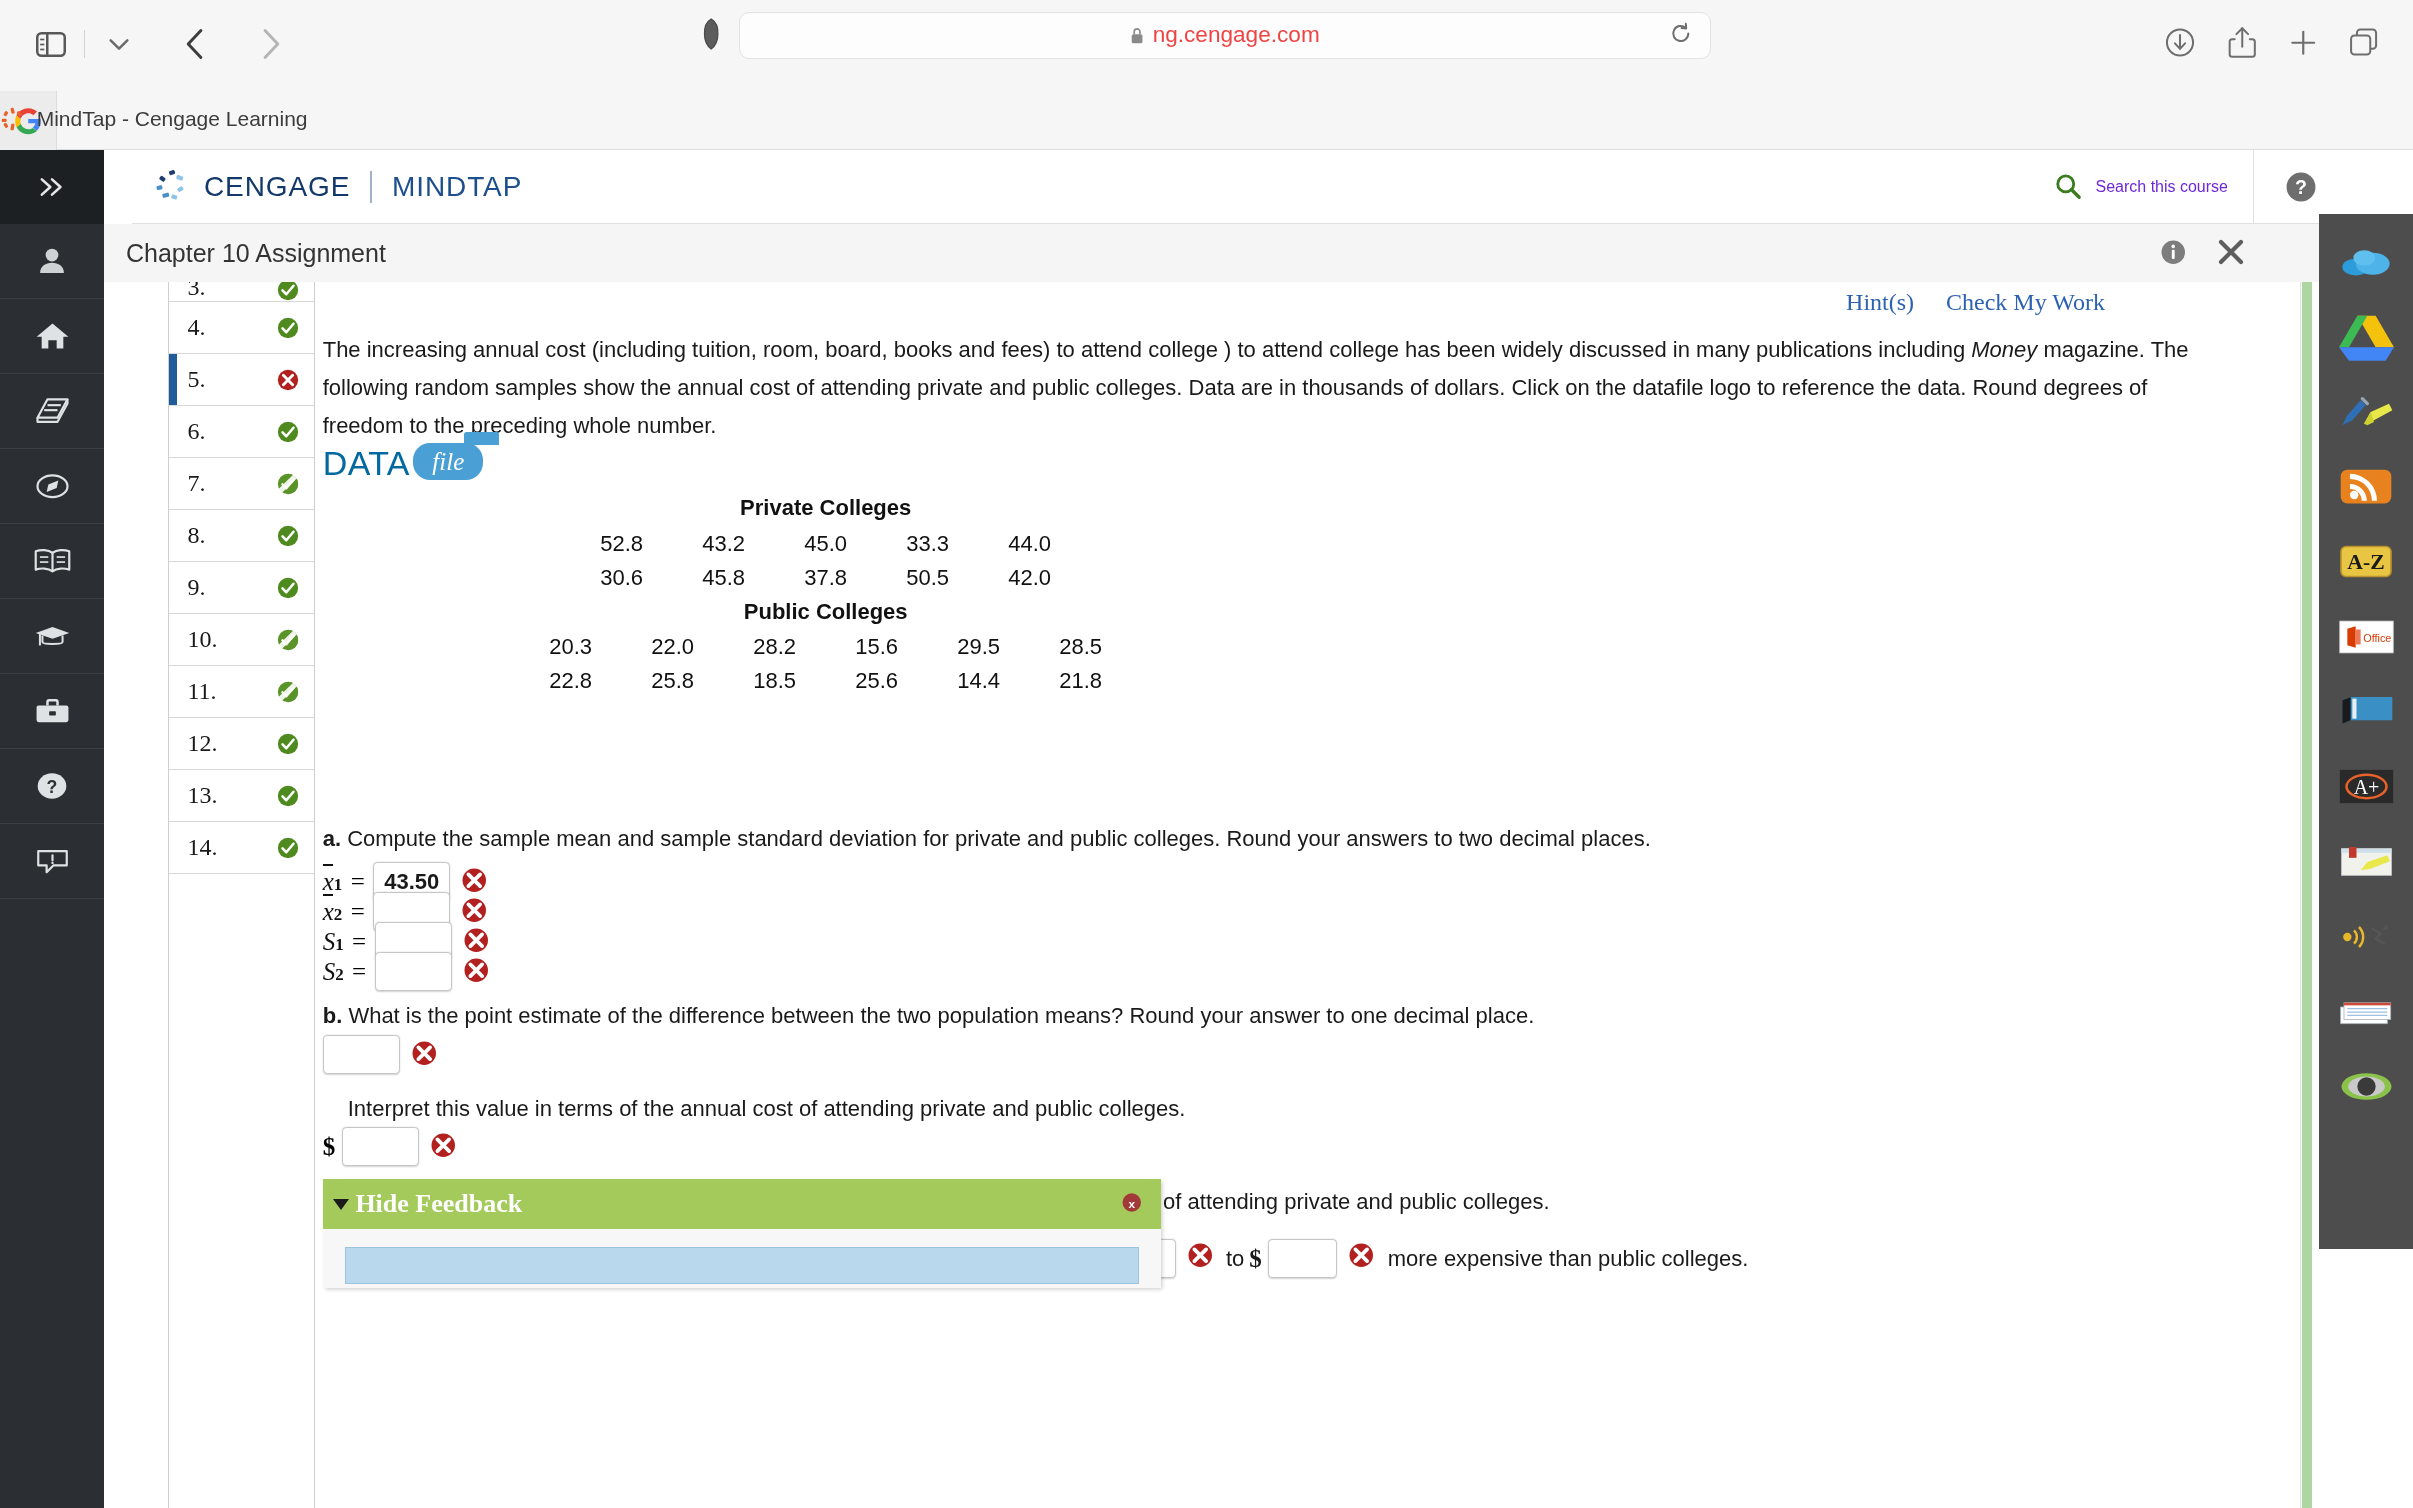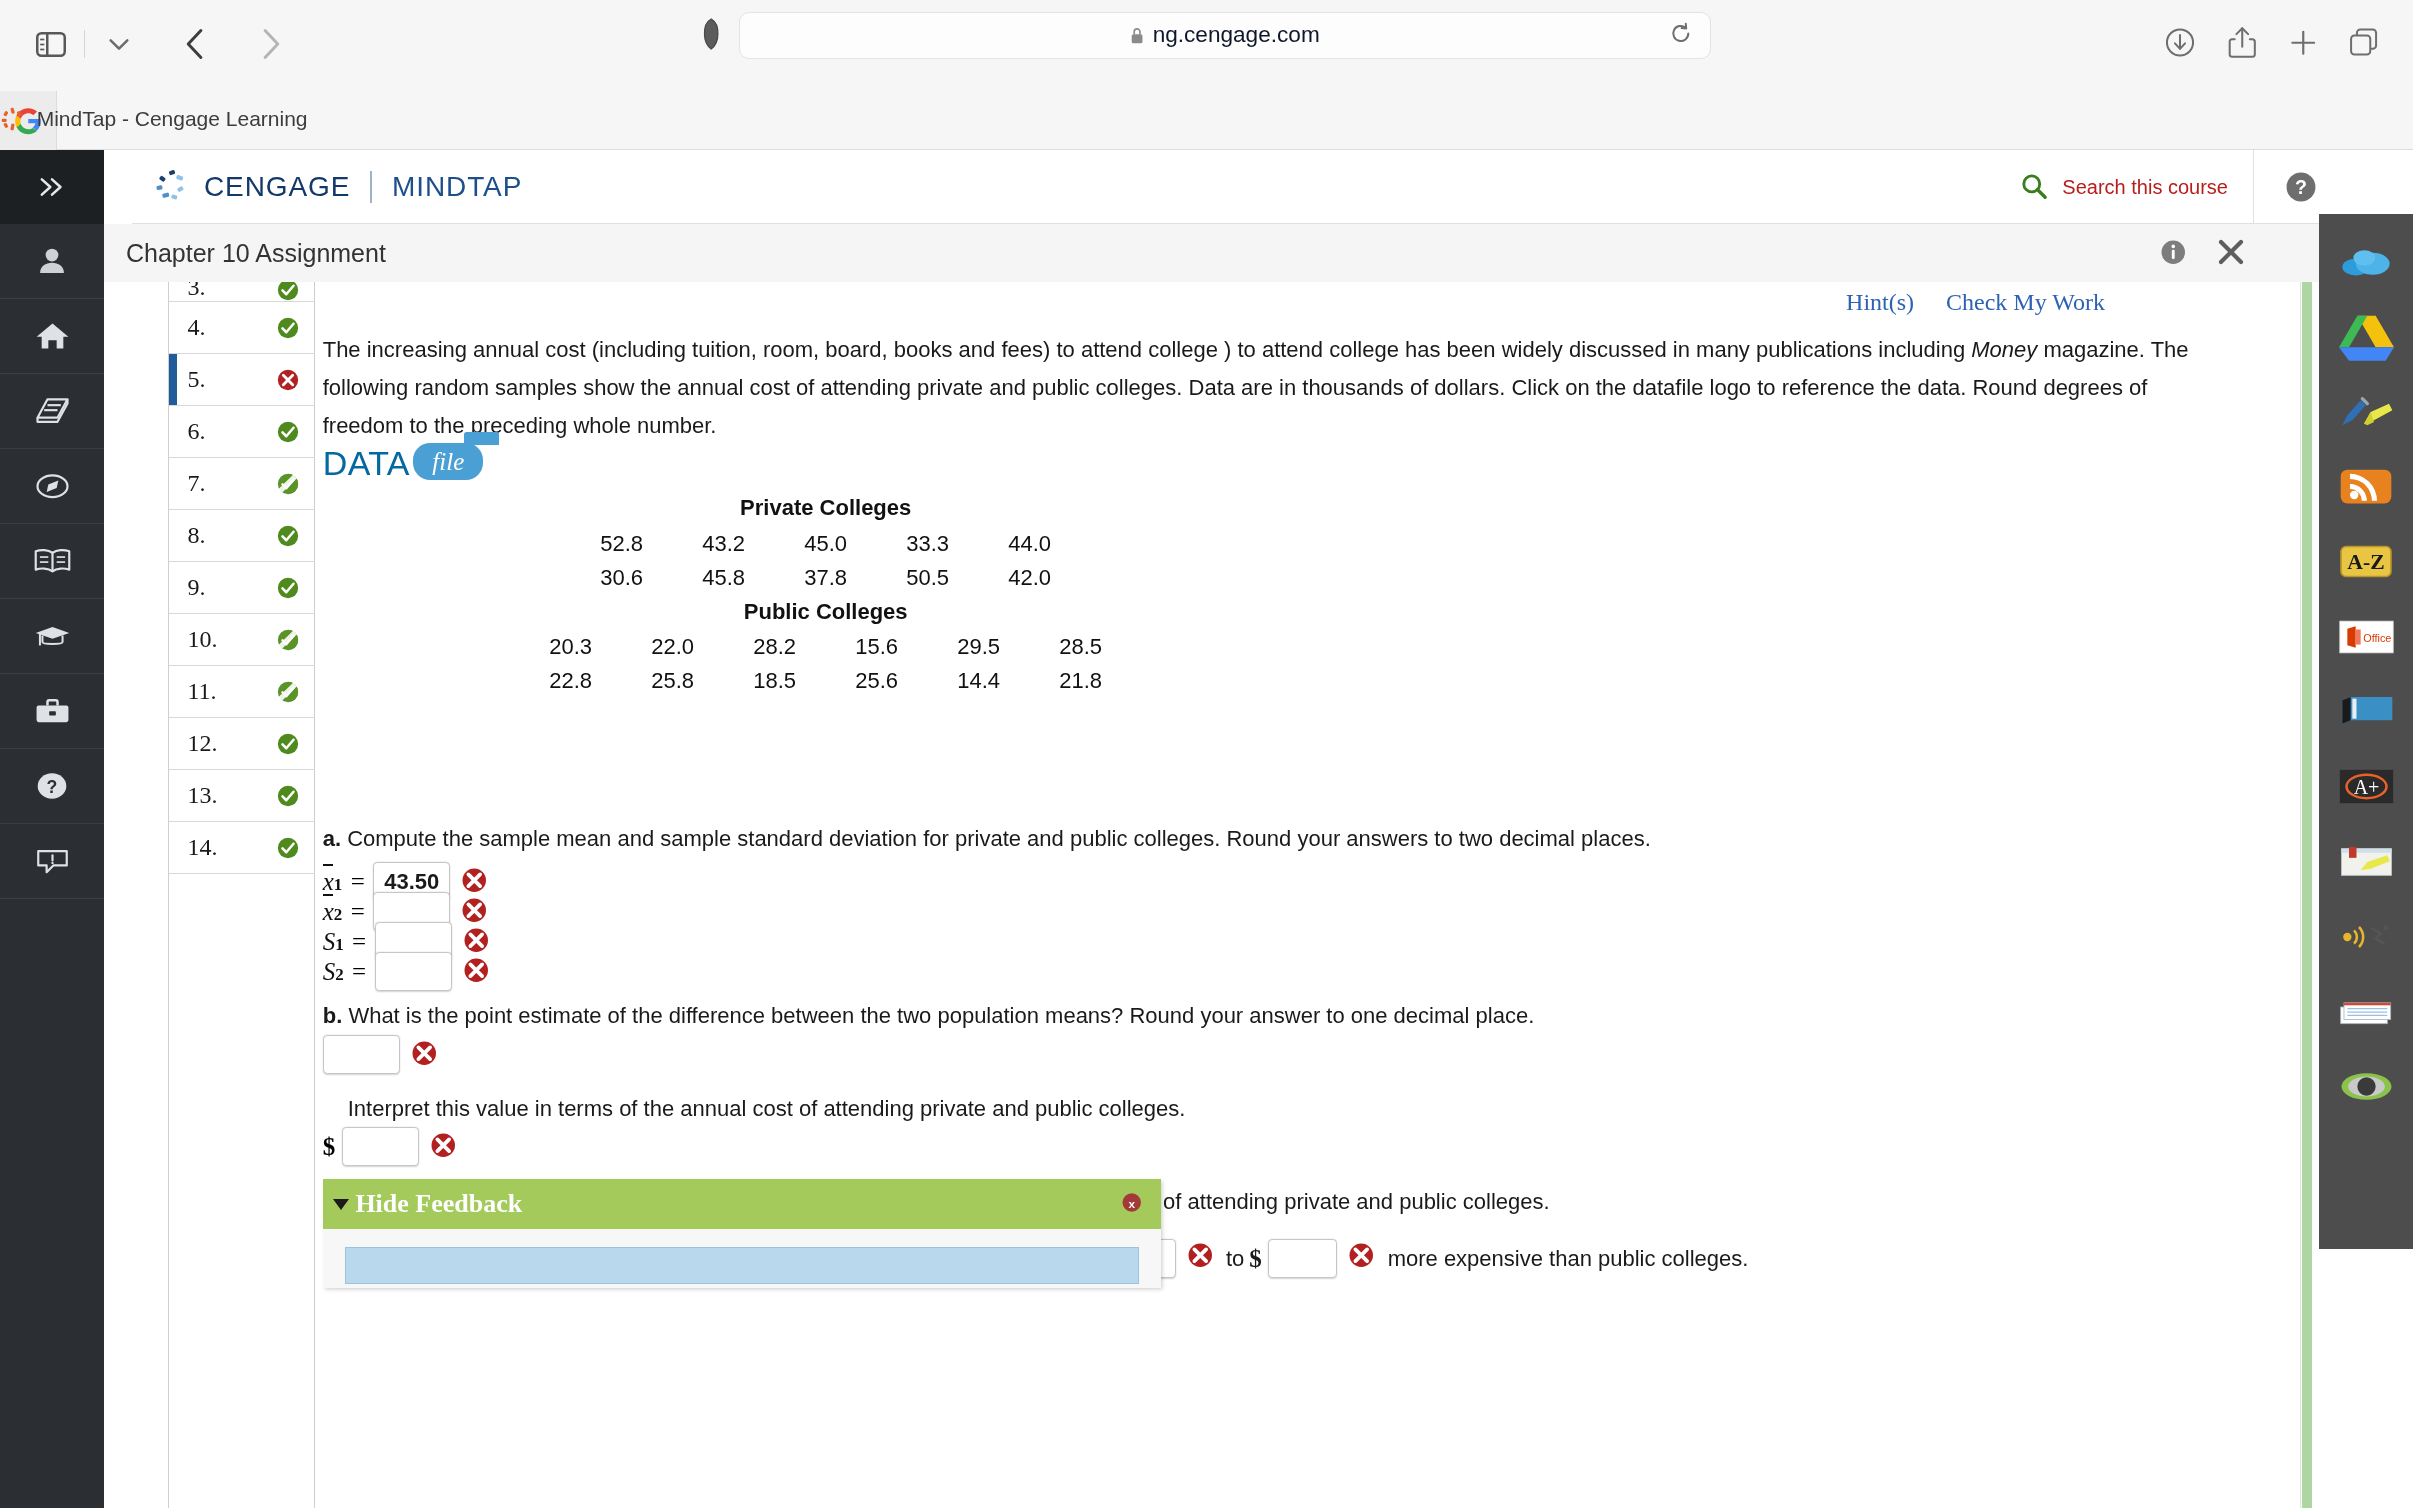--- a/index.html
+++ b/index.html
@@ -28,21 +28,21 @@
     display: flex; justify-content: center; align-items: center; pointer-events: none;
   }
   .shield-icon { margin-right: 18.4px; pointer-events: auto; }
   .url-bar {
     width: 972px; height: 47px; border-radius: 10px;
     background: #fdfdfd; border: 0.8px solid #e3e3e3;
     display: flex; align-items: center; justify-content: center;
     position: relative; pointer-events: auto;
   }
   .url-text {
-    font-size: 22.6px; color: #0f172a; display: flex; align-items: center; gap: 8.4px;
+    font-size: 22.6px; color: #ef4444; display: flex; align-items: center; gap: 8.4px;
   }
   .url-reload { position: absolute; right: 17px; top: 50%; transform: translateY(-50%); }
 
   .chrome-right {
     position: absolute; right: 34px; top: 50%; transform: translateY(-50%);
     display: flex; align-items: center; gap: 32px;
   }
 
   
   .tab-bar {
@@ -96,21 +96,21 @@
     font-size: 28px; letter-spacing: 0.9px; color: #13396b; font-weight: 400;
   }
   .logo-pipe { width: 1.7px; height: 32px; background: #9fb2c9; margin: 0 5px; }
   .logo-word2 { font-size: 28px; letter-spacing: 0.9px; color: #1d4f8c; }
 
   .search-course {
     position: absolute; right: 94px; top: 0; height: 74px;
     display: flex; align-items: center; gap: 13.4px; padding-right: 25px;
     border-right: 0.8px solid #e0e0e0; cursor: text;
   }
-  .search-course span { font-size: 20px; color: #b91c1c; }
+  .search-course span { font-size: 16px; color: #6d28d9; }
   .help-btn {
     position: absolute; right: 0; top: 0; width: 94px; height: 74px;
     display: flex; align-items: center; justify-content: center; cursor: pointer;
   }
 
   
   .assign-bar {
     position: absolute; top: 224px; left: 104px; width: 2216px; height: 59px;
     background: #f5f5f5; border-bottom: 0.8px solid #dedede;
     display: flex; align-items: center;

